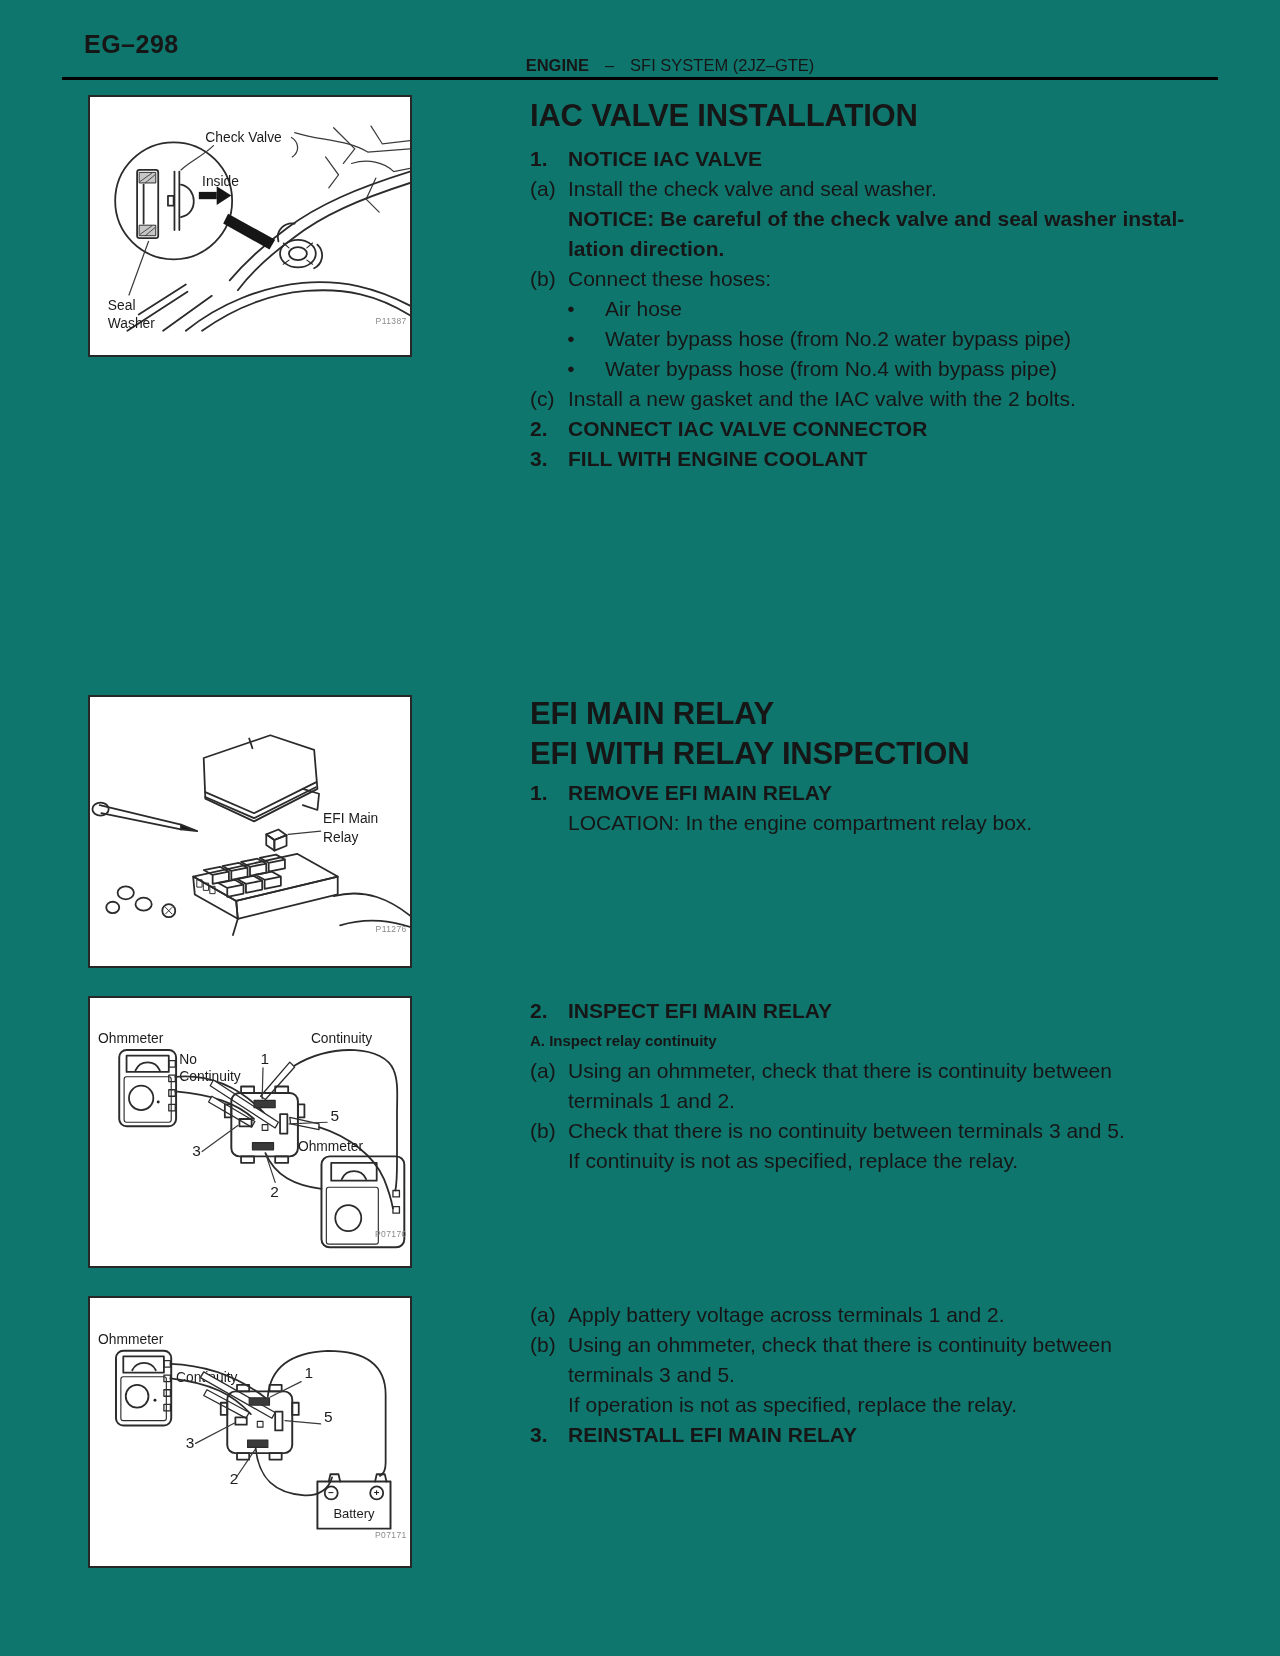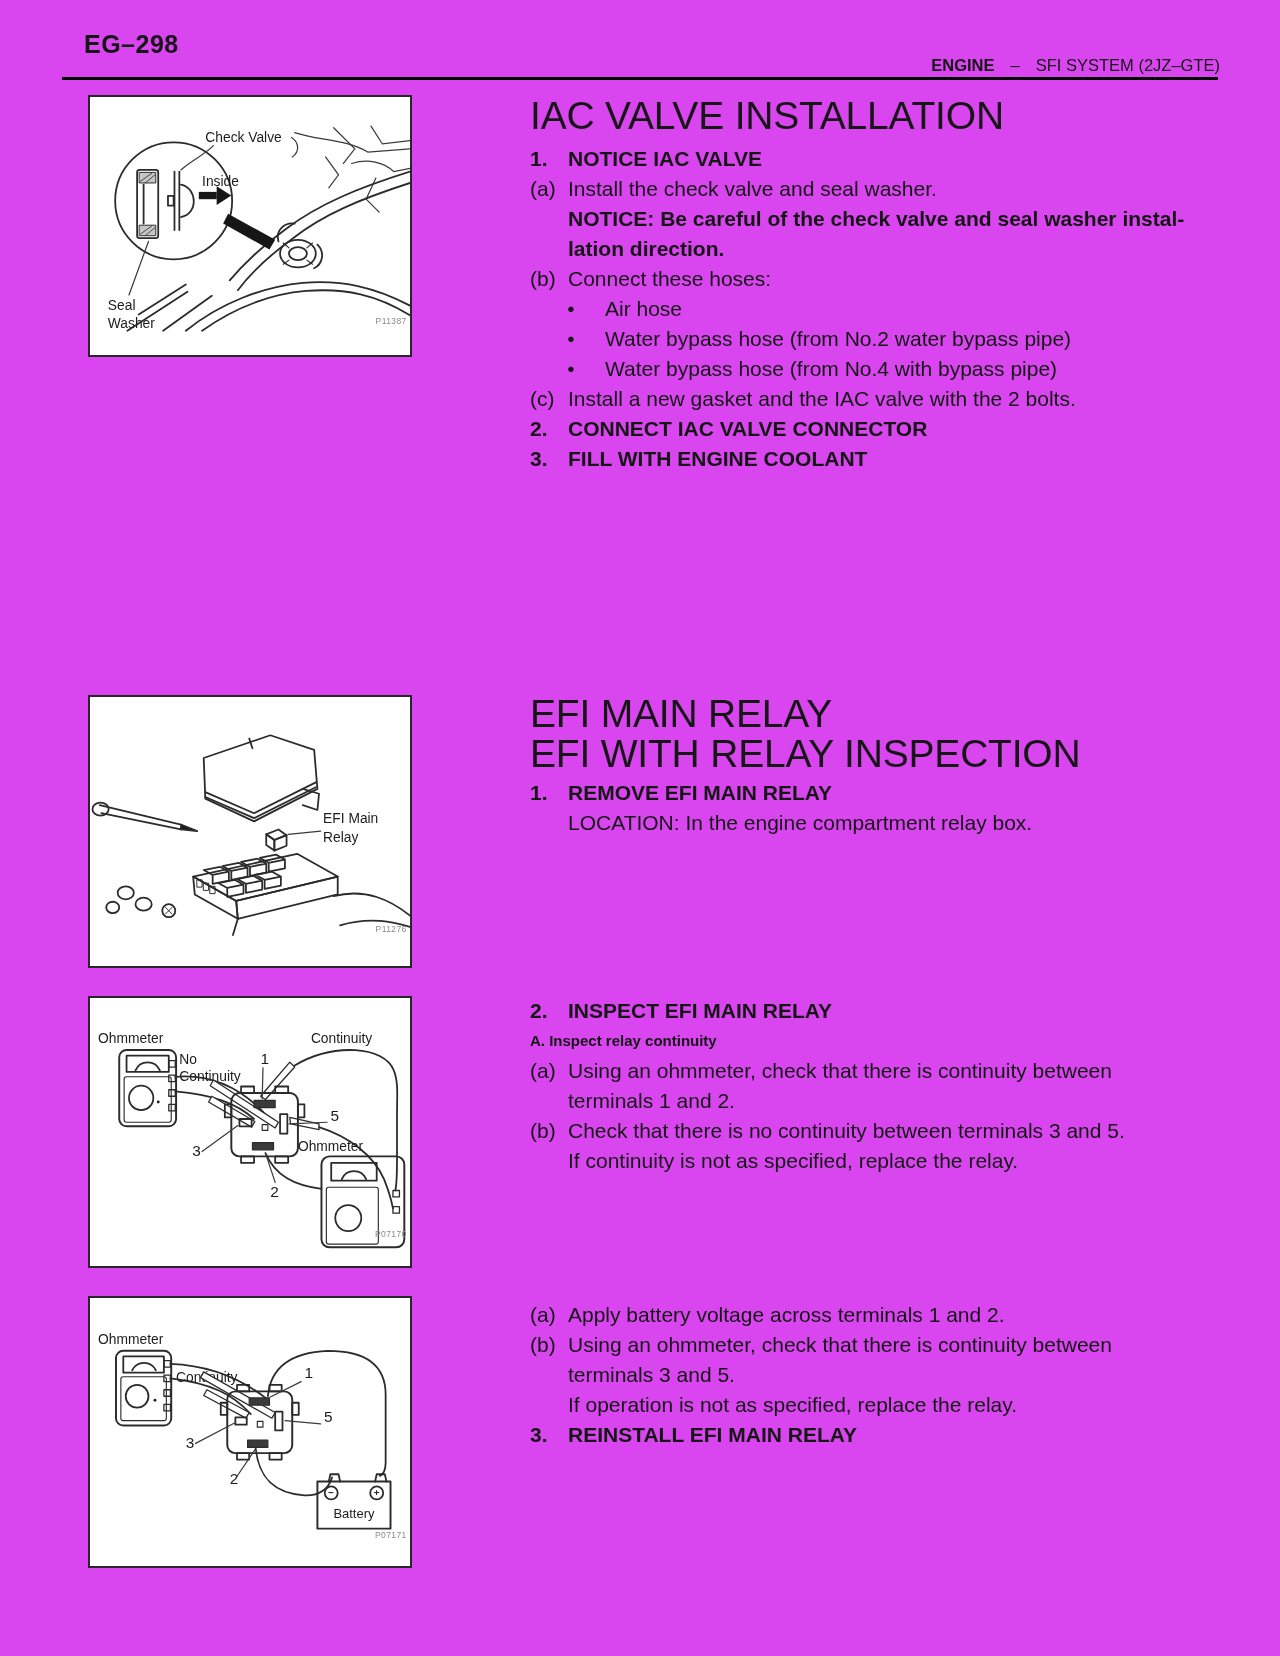--- a/index.html
+++ b/index.html
@@ -1,35 +1,35 @@
 <!DOCTYPE html>
 <html><head>
 <meta charset="utf-8">
 <style>
 *{margin:0;padding:0;box-sizing:border-box}
 html,body{background:#fff}
 body{width:1280px;height:1656px;position:relative;font-family:"Liberation Sans",sans-serif;color:#161616}
-.page{position:absolute;inset:0;background:#d946ef;overflow:hidden}
+.page{position:absolute;inset:0;background:#0f766e;overflow:hidden}
 .pagenum{position:absolute;left:84px;top:30px;font-size:25px;font-weight:700;letter-spacing:.5px}
-.runhead{position:absolute;left:120px;top:56px;width:1100px;text-align:right;font-size:16.5px;white-space:nowrap}
+.runhead{position:absolute;left:120px;top:56px;width:1100px;text-align:center;font-size:16.5px;white-space:nowrap}
 .rh-b{font-weight:700}
 .rh-d{margin:0 16px}
 .rule{position:absolute;left:62px;top:77px;width:1156px;height:3px;background:#000}
 .fig{position:absolute;left:88px;width:324px;border:2px solid #272727;background:#fff}
 #fig1{top:95px;height:262px}
 #fig2{top:695px;height:273px}
 #fig3{top:996px;height:272px}
 #fig4{top:1296px;height:272px}
 .fig svg{display:block;width:100%;height:100%}
 .col{position:absolute;left:530px;width:700px}
 #sec1{top:97px}
 #sec2{top:694px}
 #sec3{top:996px}
 #sec4{top:1300px}
-h1{font-size:39px;line-height:38px;font-weight:400;letter-spacing:-.2px;white-space:nowrap}
+h1{font-size:31px;line-height:38px;font-weight:700;letter-spacing:-.2px;white-space:nowrap}
 #sec1 h1{margin-bottom:9px}
 #sec2 h1{line-height:40px}
 #sec2 .rows{margin-top:4px}
 .row{position:relative;padding-left:38px;font-size:21px;line-height:30px;white-space:nowrap}
 .row>.marker{position:absolute;left:0;top:0}
 .bold{font-weight:700}
 .subhead{font-size:15px;line-height:30px;font-weight:700;white-space:nowrap}
 .brow{position:relative;padding-left:75px;font-size:21px;line-height:30px;white-space:nowrap}
 .brow>.dot{position:absolute;left:37px;top:0;font-size:13px}
 svg text{font-family:"Liberation Sans",sans-serif;font-size:17px;fill:#1c1c1c}

